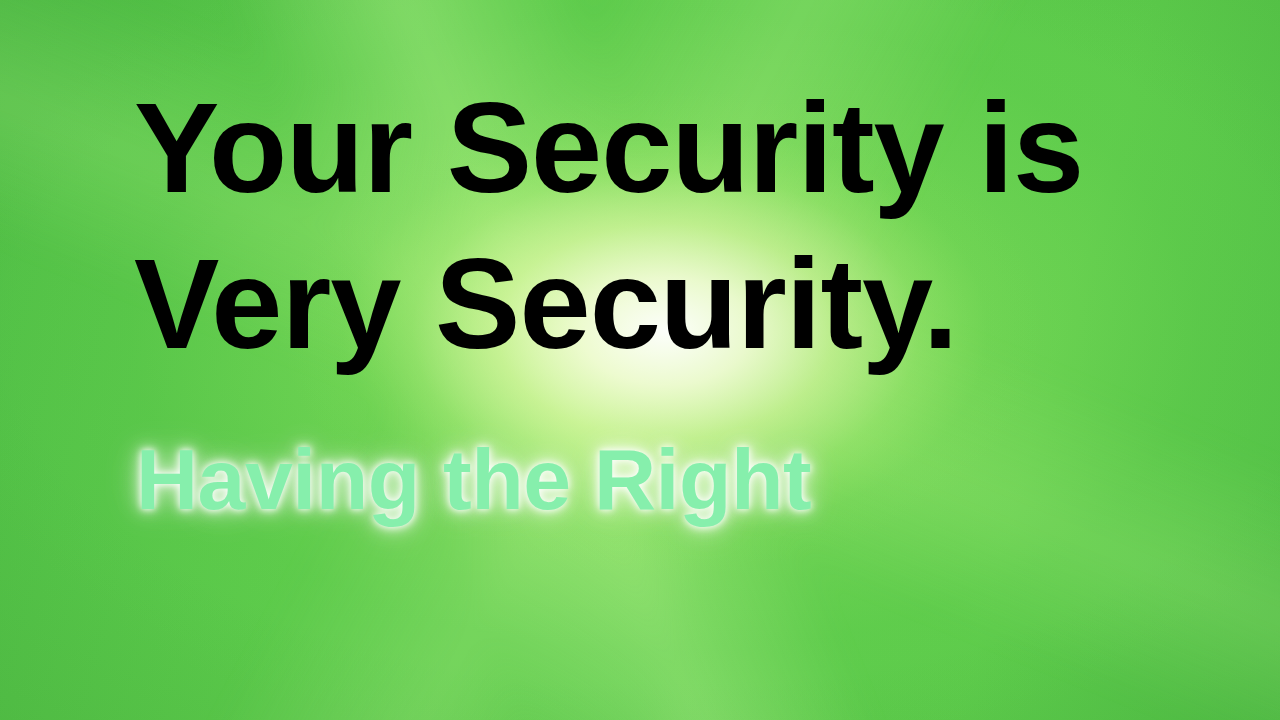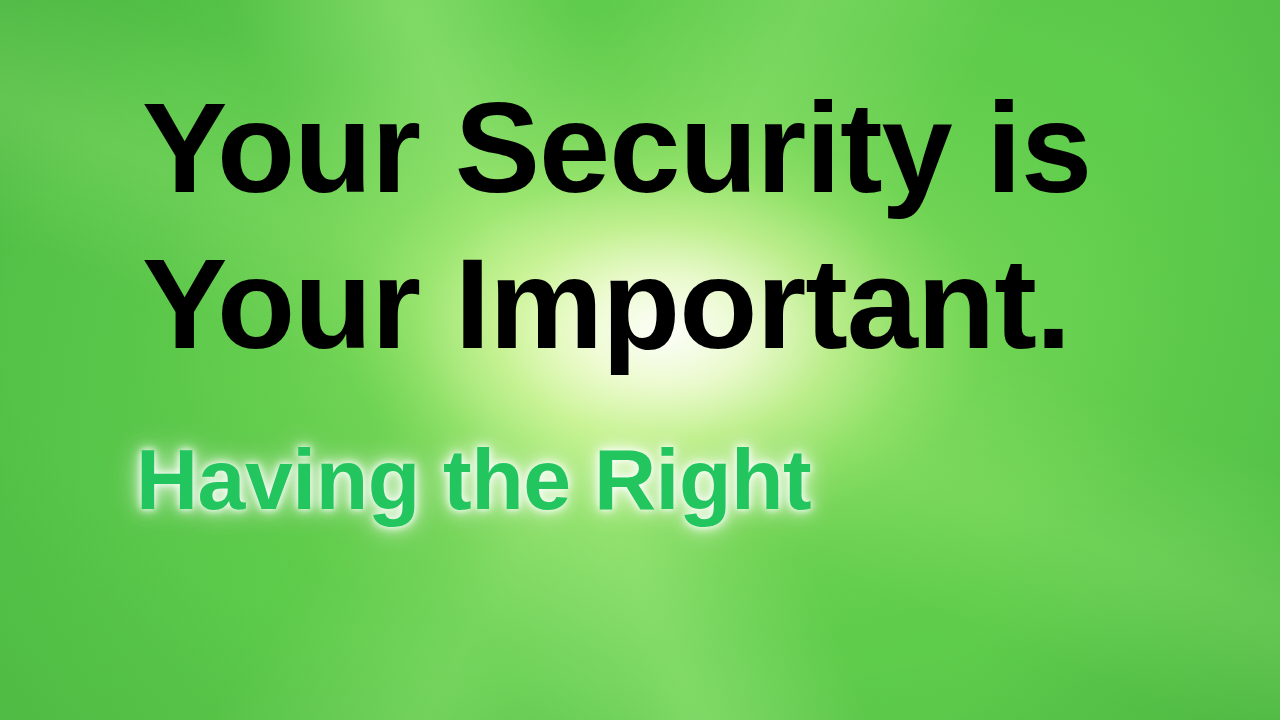--- a/index.html
+++ b/index.html
@@ -90,28 +90,27 @@
     width: 1060px;
     color: #000000;
     font-size: 128px;
     font-weight: bold;
     line-height: 156px;
     letter-spacing: -1px;
     white-space: nowrap;
   }
   .headline .hl {
     display: block;
-    margin-left: 8px;
   }
   .subhead {
     position: absolute;
     left: 136px;
     top: 424px;
     width: 1060px;
-    color: #22c55e;
+    color: #86efac;
     font-size: 86px;
     font-weight: bold;
     line-height: 110px;
     letter-spacing: -0.5px;
     white-space: nowrap;
     text-shadow:
       0 0 7px rgba(255,255,255,0.95),
       0 0 14px rgba(255,255,255,0.85),
       0 0 24px rgba(255,255,255,0.60),
       0 0 38px rgba(248,255,230,0.40);
@@ -129,21 +128,21 @@
   <div class="bg-wash"></div>
   <div class="bg-vignette"></div>
   <div class="bg-streaks"></div>
   <div class="bg-glow2"></div>
   <div class="bg-glow"></div>
 
   <div class="content">
 
     <div class="headline">
       <span class="hl">Your Security is</span>
-      <span class="hl">Your Important.</span>
+      <span class="hl">Very Security.</span>
     </div>
 
     <div class="subhead">
       <span class="sl">Having the Right</span>
     </div>
 
   </div>
 </div>
 
 </body></html>

